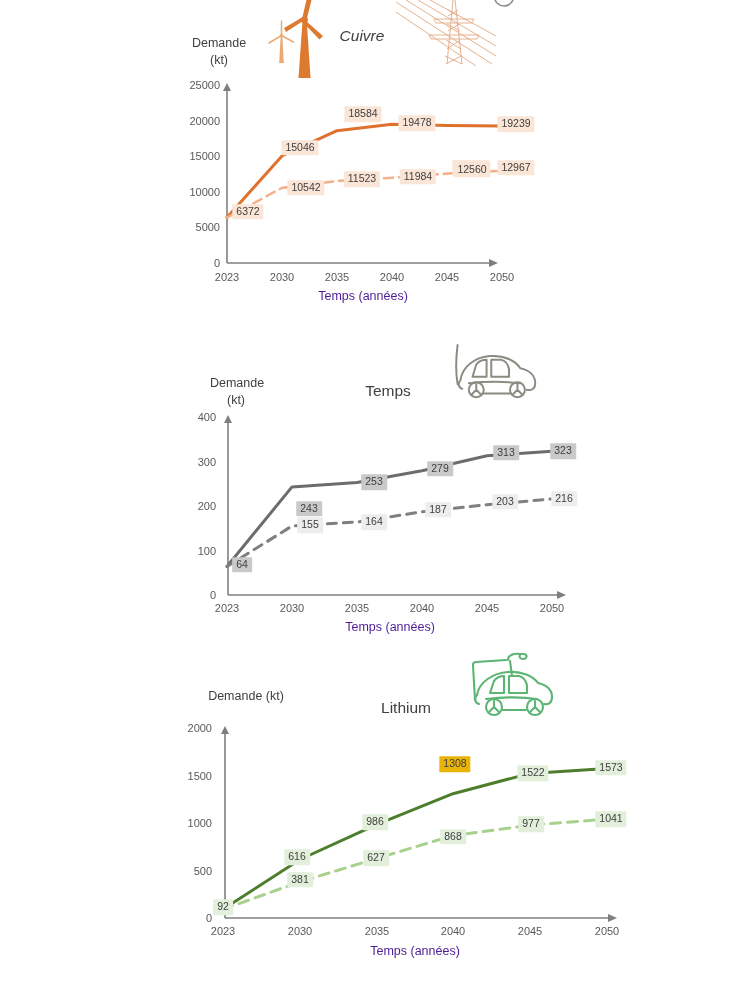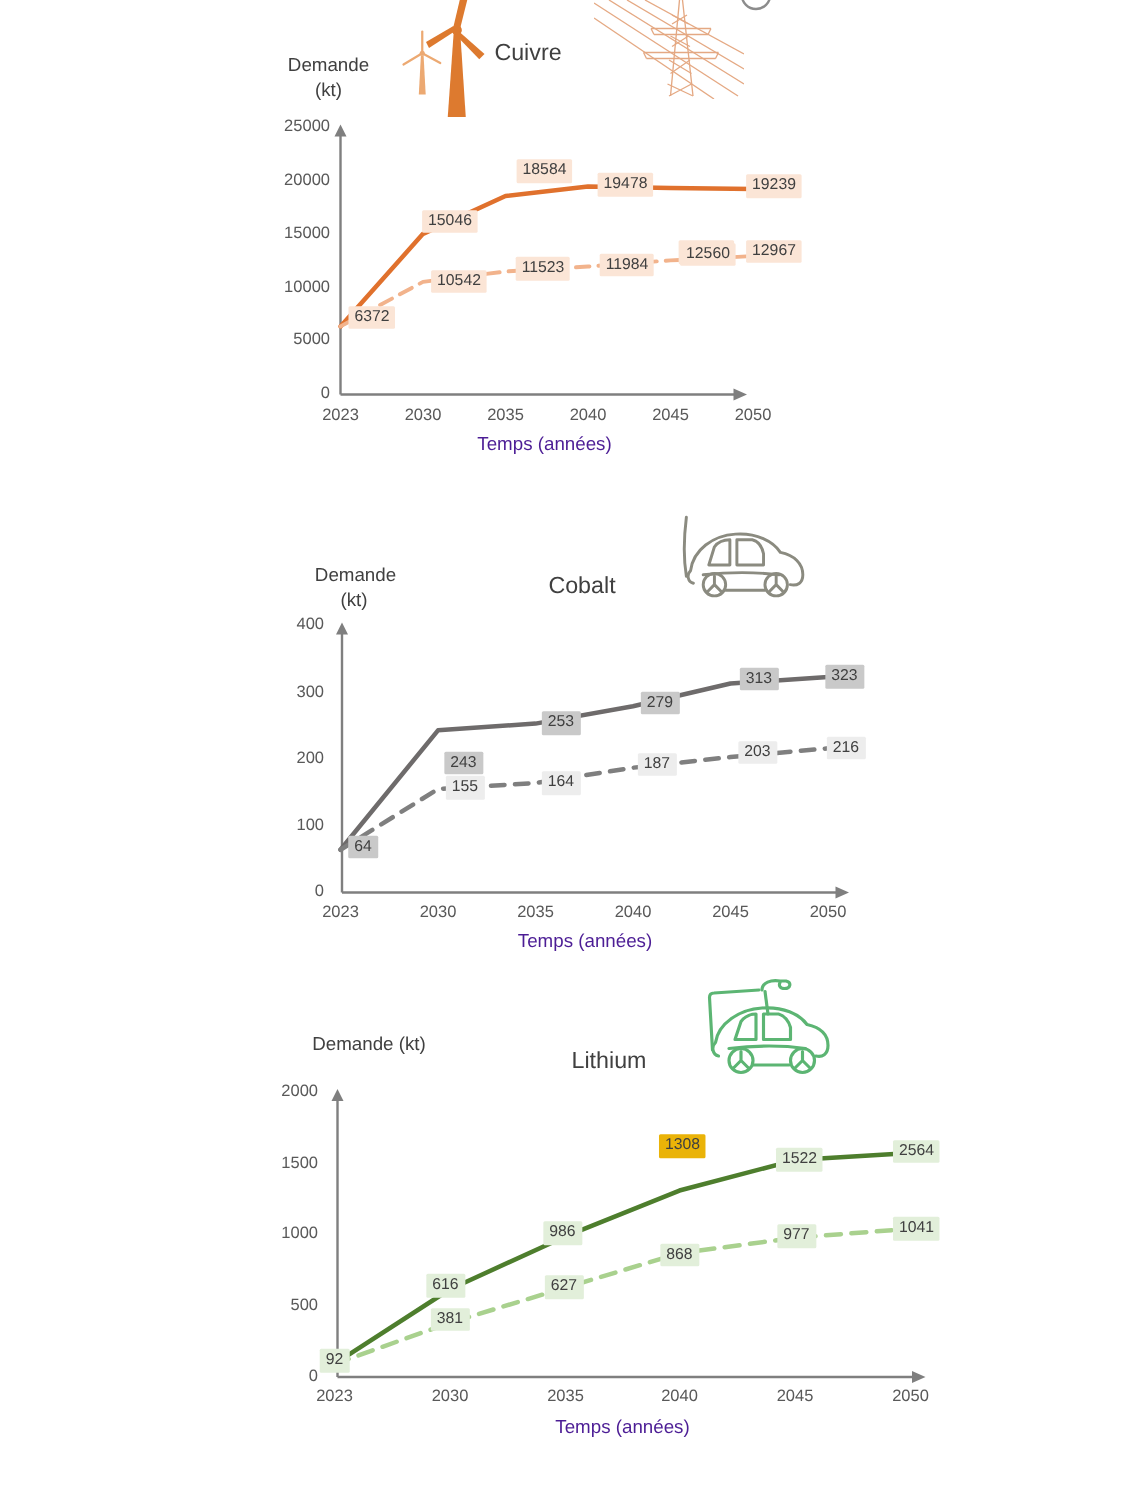--- a/index.html
+++ b/index.html
@@ -83,25 +83,25 @@
       <path d="M38,58 L62,58"></path>
       <circle cx="30" cy="55" r="8"></circle>
       <circle cx="71" cy="55" r="8"></circle>
       <path d="M30,49 L30,55 M25,60 L30,55 M35,60 L30,55"></path>
       <path d="M71,49 L71,55 M66,60 L71,55 M76,60 L71,55"></path>
     </g>
   </svg>
 
   <div class="hdr" style="left:219px;top:43px;">Demande</div>
   <div class="hdr" style="left:219px;top:60px;">(kt)</div>
-  <div class="chart-title" style="left:352px;top:36px;">Cuivre</div>
+  <div class="chart-title" style="left:362px;top:36px;font-style:italic;">Cuivre</div>
 
   <div class="hdr" style="left:237px;top:383px;">Demande</div>
   <div class="hdr" style="left:236px;top:400px;">(kt)</div>
-  <div class="chart-title" style="left:388px;top:391px;">Cobalt</div>
+  <div class="chart-title" style="left:388px;top:391px;">Temps</div>
 
   <div class="hdr" style="left:246px;top:696px;">Demande (kt)</div>
   <div class="chart-title" style="left:406px;top:708px;">Lithium</div>
 
   <div class="axis-title" style="left:363px;top:289px;">Temps (années)</div>
   <div class="axis-title" style="left:390px;top:620px;">Temps (années)</div>
   <div class="axis-title" style="left:415px;top:944px;">Temps (années)</div>
 
   <svg class="canvas" id="chart-canvas" width="754" height="1000" viewBox="0 0 754 1000">
       <line x1="227" y1="263" x2="227" y2="89" stroke="#7F7F7F" stroke-width="1.6"></line>
@@ -179,20 +179,20 @@
       <div class="xtick" style="left: 300px; top: 926px;">2030</div>
       <div class="xtick" style="left: 377px; top: 926px;">2035</div>
       <div class="xtick" style="left: 453px; top: 926px;">2040</div>
       <div class="xtick" style="left: 530px; top: 926px;">2045</div>
       <div class="xtick" style="left: 607px; top: 926px;">2050</div>
       <div class="vlabel" style="left: 223px; top: 907.26px; background: rgb(226, 239, 218);">92</div>
       <div class="vlabel" style="left: 297px; top: 857.48px; background: rgb(226, 239, 218);">616</div>
       <div class="vlabel" style="left: 375px; top: 822.33px; background: rgb(226, 239, 218);">986</div>
       <div class="vlabel" style="left: 455px; top: 764px; background: #eab308;">1308</div>
       <div class="vlabel" style="left: 533px; top: 773.41px; background: rgb(226, 239, 218);">1522</div>
-      <div class="vlabel" style="left: 611px; top: 767.565px; background: rgb(226, 239, 218);">2564</div>
+      <div class="vlabel" style="left: 611px; top: 767.565px; background: rgb(226, 239, 218);">1573</div>
       <div class="vlabel" style="left: 300px; top: 879.805px; background: rgb(226, 239, 218);">381</div>
       <div class="vlabel" style="left: 376px; top: 858.435px; background: rgb(226, 239, 218);">627</div>
       <div class="vlabel" style="left: 453px; top: 836.54px; background: rgb(226, 239, 218);">868</div>
       <div class="vlabel" style="left: 531px; top: 824.185px; background: rgb(226, 239, 218);">977</div>
       <div class="vlabel" style="left: 611px; top: 819.105px; background: rgb(226, 239, 218);">1041</div>
     </div>
 </div>
 
 </body></html>

